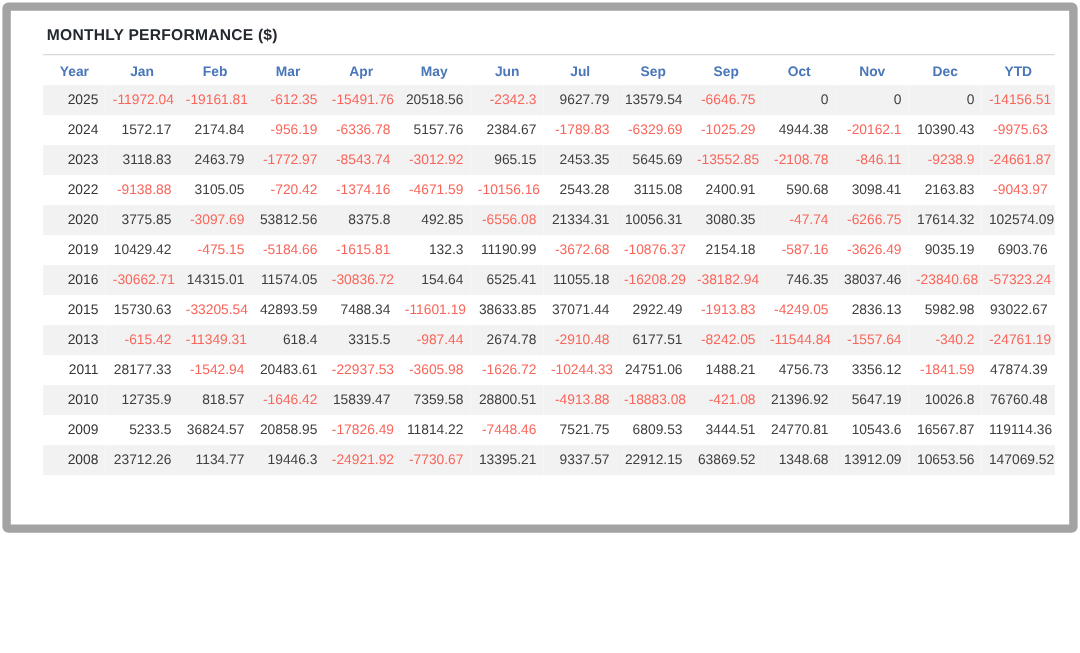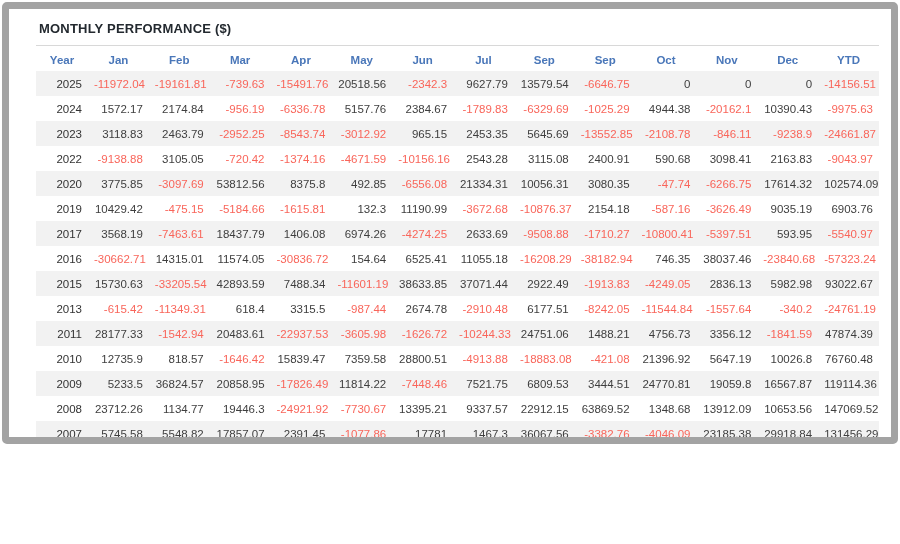--- a/index.html
+++ b/index.html
@@ -102,21 +102,21 @@
           <th>Nov</th>
           <th>Dec</th>
           <th>YTD</th>
         </tr>
     </thead>
     <tbody>
         <tr>
           <td class="year">2025</td>
           <td class="neg">-11972.04</td>
           <td class="neg">-19161.81</td>
-          <td class="neg">-739.63</td>
+          <td class="neg">-612.35</td>
           <td class="neg">-15491.76</td>
           <td>20518.56</td>
           <td class="neg">-2342.3</td>
           <td>9627.79</td>
           <td>13579.54</td>
           <td class="neg">-6646.75</td>
           <td>0</td>
           <td>0</td>
           <td>0</td>
           <td class="neg">-14156.51</td>
@@ -134,21 +134,21 @@
           <td class="neg">-1025.29</td>
           <td>4944.38</td>
           <td class="neg">-20162.1</td>
           <td>10390.43</td>
           <td class="neg">-9975.63</td>
         </tr>
         <tr>
           <td class="year">2023</td>
           <td>3118.83</td>
           <td>2463.79</td>
-          <td class="neg">-2952.25</td>
+          <td class="neg">-1772.97</td>
           <td class="neg">-8543.74</td>
           <td class="neg">-3012.92</td>
           <td>965.15</td>
           <td>2453.35</td>
           <td>5645.69</td>
           <td class="neg">-13552.85</td>
           <td class="neg">-2108.78</td>
           <td class="neg">-846.11</td>
           <td class="neg">-9238.9</td>
           <td class="neg">-24661.87</td>
@@ -195,36 +195,20 @@
           <td>11190.99</td>
           <td class="neg">-3672.68</td>
           <td class="neg">-10876.37</td>
           <td>2154.18</td>
           <td class="neg">-587.16</td>
           <td class="neg">-3626.49</td>
           <td>9035.19</td>
           <td>6903.76</td>
         </tr>
         <tr>
-          <td class="year">2017</td>
-          <td>3568.19</td>
-          <td class="neg">-7463.61</td>
-          <td>18437.79</td>
-          <td>1406.08</td>
-          <td>6974.26</td>
-          <td class="neg">-4274.25</td>
-          <td>2633.69</td>
-          <td class="neg">-9508.88</td>
-          <td class="neg">-1710.27</td>
-          <td class="neg">-10800.41</td>
-          <td class="neg">-5397.51</td>
-          <td>593.95</td>
-          <td class="neg">-5540.97</td>
-        </tr>
-        <tr>
           <td class="year">2016</td>
           <td class="neg">-30662.71</td>
           <td>14315.01</td>
           <td>11574.05</td>
           <td class="neg">-30836.72</td>
           <td>154.64</td>
           <td>6525.41</td>
           <td>11055.18</td>
           <td class="neg">-16208.29</td>
           <td class="neg">-38182.94</td>
@@ -302,51 +286,35 @@
           <td>5233.5</td>
           <td>36824.57</td>
           <td>20858.95</td>
           <td class="neg">-17826.49</td>
           <td>11814.22</td>
           <td class="neg">-7448.46</td>
           <td>7521.75</td>
           <td>6809.53</td>
           <td>3444.51</td>
           <td>24770.81</td>
-          <td>19059.8</td>
+          <td>10543.6</td>
           <td>16567.87</td>
           <td>119114.36</td>
         </tr>
         <tr>
           <td class="year">2008</td>
           <td>23712.26</td>
           <td>1134.77</td>
           <td>19446.3</td>
           <td class="neg">-24921.92</td>
           <td class="neg">-7730.67</td>
           <td>13395.21</td>
           <td>9337.57</td>
           <td>22912.15</td>
           <td>63869.52</td>
           <td>1348.68</td>
           <td>13912.09</td>
           <td>10653.56</td>
           <td>147069.52</td>
         </tr>
-        <tr>
-          <td class="year">2007</td>
-          <td>5745.58</td>
-          <td>5548.82</td>
-          <td>17857.07</td>
-          <td>2391.45</td>
-          <td class="neg">-1077.86</td>
-          <td>17781</td>
-          <td>1467.3</td>
-          <td>36067.56</td>
-          <td class="neg">-3382.76</td>
-          <td class="neg">-4046.09</td>
-          <td>23185.38</td>
-          <td>29918.84</td>
-          <td>131456.29</td>
-        </tr>
       </tbody>
   </table>
 </div>
 
 </body></html>

